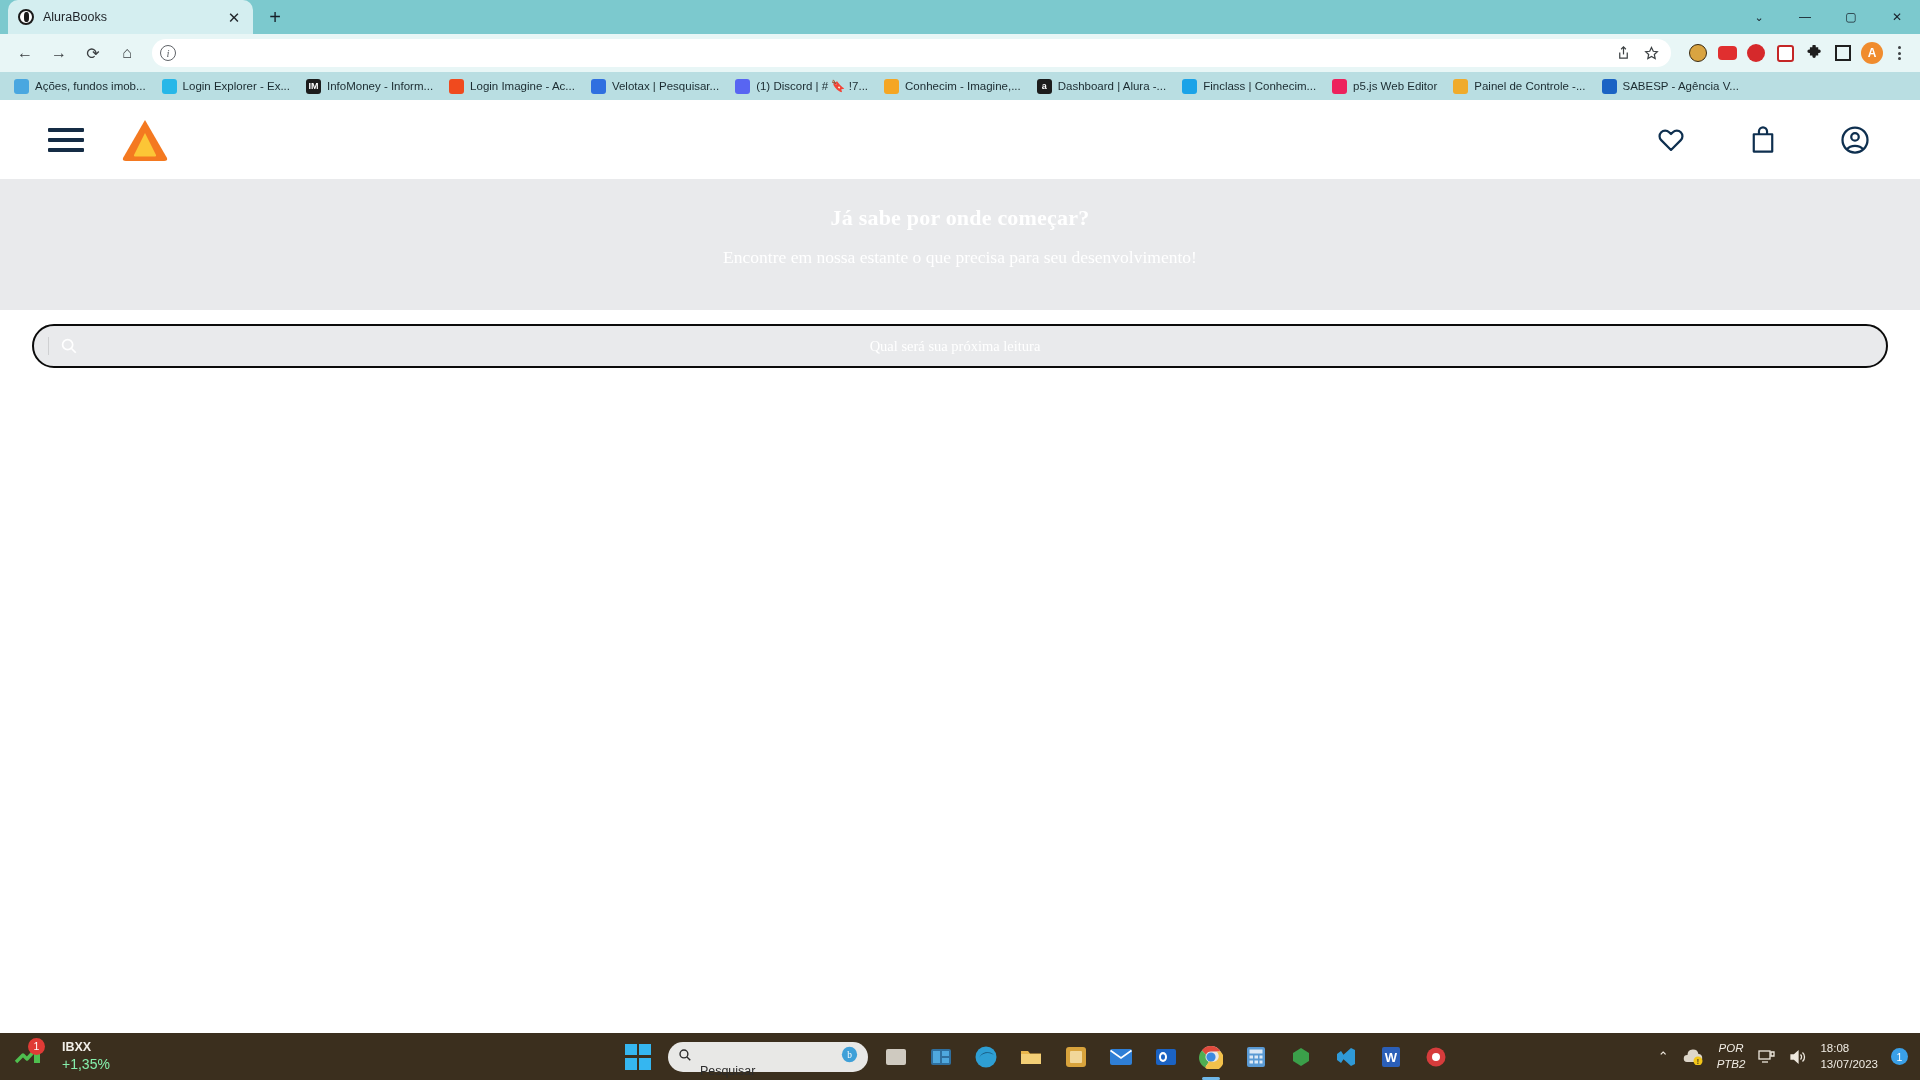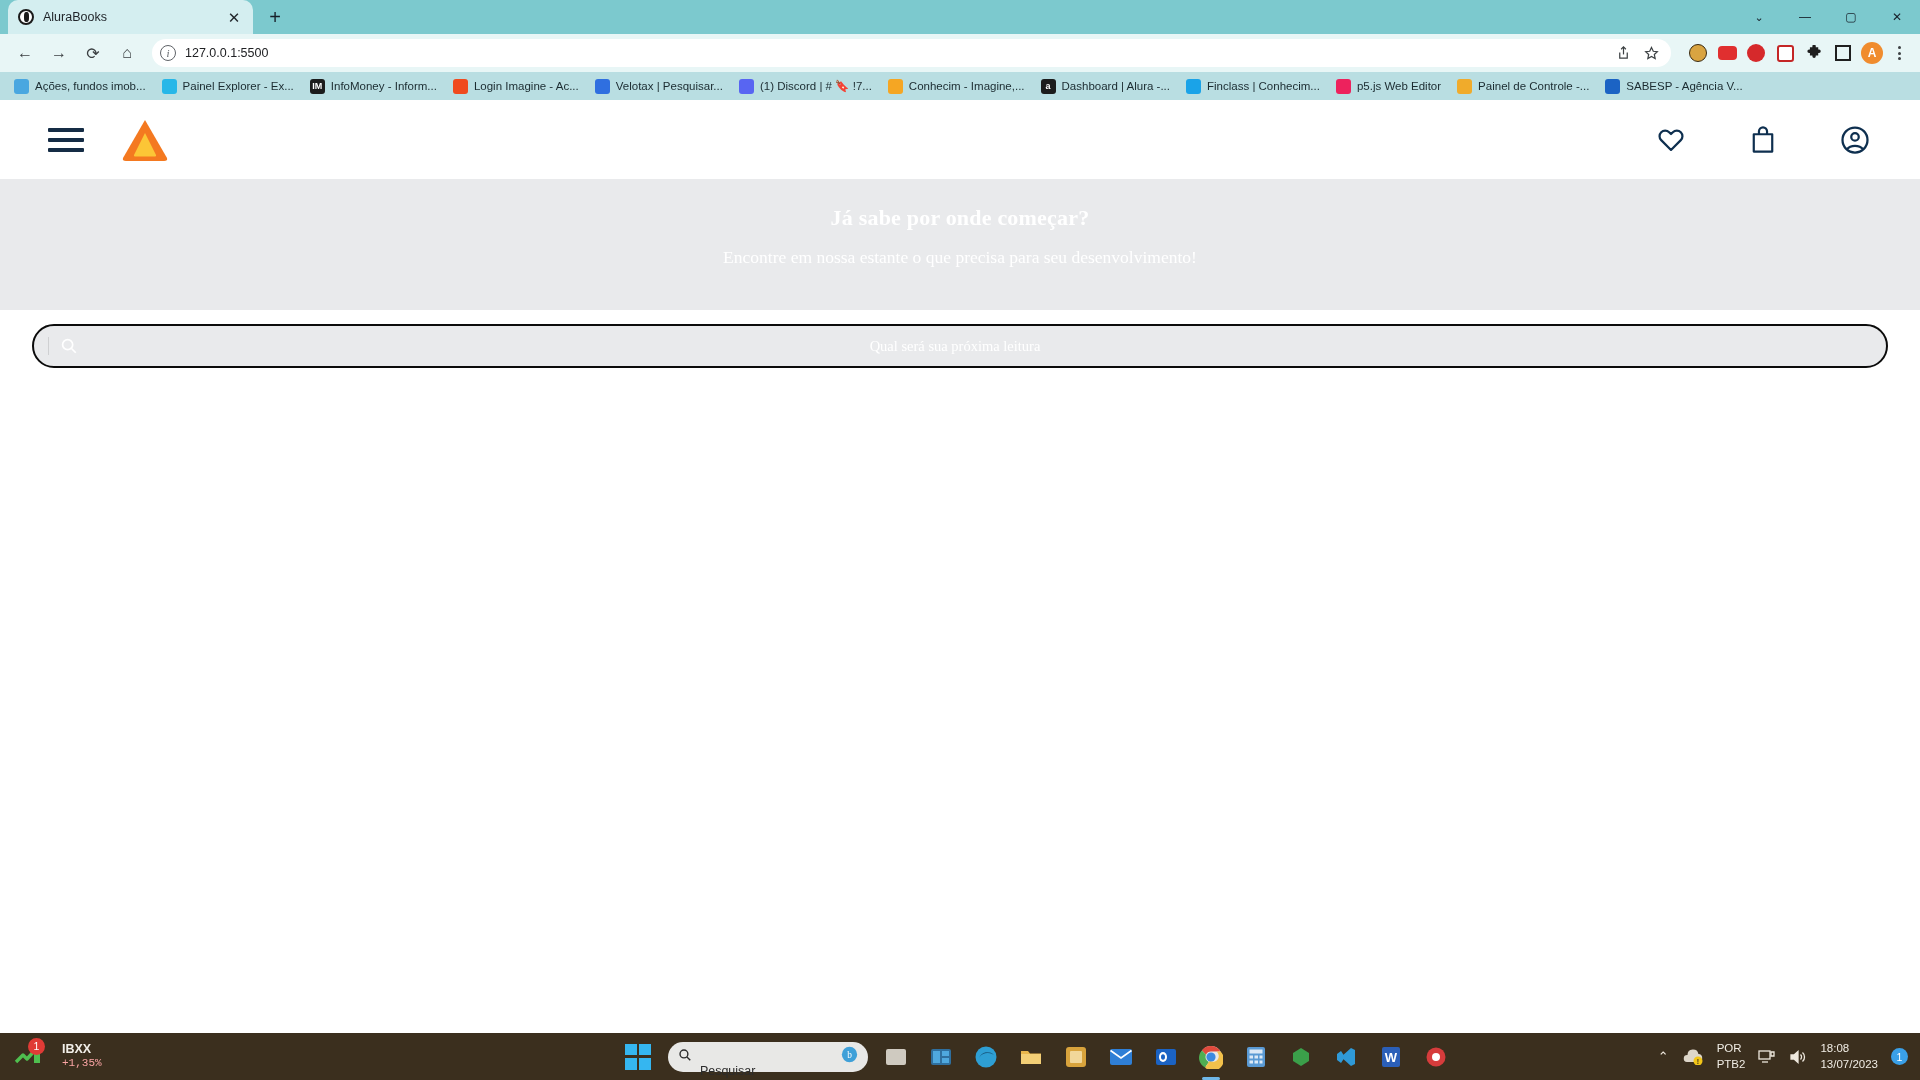--- a/index.html
+++ b/index.html
@@ -149,38 +149,38 @@
   }
   .tb-left { display: flex; align-items: center; gap: 10px; padding-left: 14px; width: 420px; }
   .stock-ico { position: relative; width: 30px; height: 26px; }
   .stock-badge {
     position: absolute; left: 14px; top: -6px;
     width: 17px; height: 17px; border-radius: 50%; background: #e03b36;
     color: #fff; font-size: 10.5px; display: flex; align-items: center; justify-content: center;
   }
   .stock-txt { line-height: 1.25; margin-left: 8px; }
   .stock-name { font-size: 12.5px; color: #f2efe9; font-weight: 600; }
-  .stock-val { font-size: 11px; color: #fca5a5; font-family: Liberation Mono, monospace; }
+  .stock-val { font-size: 14px; color: #86efac; }
 
   .tb-center { flex: 1 1 auto; display: flex; align-items: center; justify-content: center; gap: 11px; }
   .win-start { width: 26px; height: 26px; display: grid; grid-template-columns: 1fr 1fr; grid-template-rows: 1fr 1fr; gap: 2.5px; }
   .win-start i { background: #35b6f0; display: block; }
   .searchpill {
     width: 200px; height: 30px; border-radius: 15px; background: #e8e8e6;
     display: flex; align-items: center; gap: 8px; padding: 0 10px; margin-left: 6px;
   }
   .searchpill .lbl { font-size: 12.5px; color: #2c2c2c; margin-top: 29px; }
   .tb-app { width: 34px; height: 34px; display: flex; align-items: center; justify-content: center; position: relative; }
   .tb-app.active::after {
     content: ""; position: absolute; bottom: -6px; left: 50%; transform: translateX(-50%);
     width: 18px; height: 3px; border-radius: 2px; background: #6fb7e8;
   }
 
   .tb-right { display: flex; align-items: center; gap: 13px; padding-right: 12px; }
-  .tray-txt { font-size: 11.5px; color: #f0ece4; line-height: 1.35; text-align: left; }
+  .tray-txt { font-size: 11.5px; color: #f0ece4; line-height: 1.35; text-align: center; font-style: italic; }
   .tray-clock { font-size: 11.5px; color: #f0ece4; line-height: 1.35; text-align: left; }
   .tray-dot {
     width: 17px; height: 17px; border-radius: 50%; background: #3aa0e8;
     color: #fff; font-size: 10.5px; display: flex; align-items: center; justify-content: center;
   }
   .tray-ico { color: #eee8dd; display: flex; align-items: center; }
 </style>
 </head>
 <body>
 
@@ -203,21 +203,20 @@
   </div>
 
   <div class="toolbar">
     <div class="tb-icon">←</div>
     <div class="tb-icon">→</div>
     <div class="tb-icon">⟳</div>
     <div class="tb-icon">⌂</div>
 
     <div class="omnibox">
       <span class="omni-info">i</span>
-      <span class="omni-url">127.0.0.1:5500</span>
       <span class="omni-right">
         <span class="omni-btn">
           <svg width="15" height="15" viewBox="0 0 16 16" fill="none" stroke="#3c4043" stroke-width="1.3">
             <path d="M4 7v6h8V7"></path>
               <path d="M8 1v8"></path>
               <path d="M5.5 3.5 8 1l2.5 2.5"></path>
           </svg>
         </span>
         <span class="omni-btn">
           <svg width="15" height="15" viewBox="0 0 16 16" fill="none" stroke="#3c4043" stroke-width="1.3">
@@ -259,21 +258,21 @@
     </div>
   </div>
 
   <div class="bookmarks" id="bm-bar">
       <div class="bm">
         <span class="bm-ico" style="background: rgb(73, 167, 224);"></span>
         <span class="bm-label">Ações, fundos imob...</span>
       </div>
       <div class="bm">
         <span class="bm-ico" style="background: rgb(39, 183, 232);"></span>
-        <span class="bm-label">Painel Explorer - Ex...</span>
+        <span class="bm-label">Login Explorer - Ex...</span>
       </div>
       <div class="bm">
         <span class="bm-ico" style="background: rgb(28, 28, 28);">IM</span>
         <span class="bm-label">InfoMoney - Inform...</span>
       </div>
       <div class="bm">
         <span class="bm-ico" style="background: rgb(240, 74, 30);"></span>
         <span class="bm-label">Login Imagine - Ac...</span>
       </div>
       <div class="bm">

